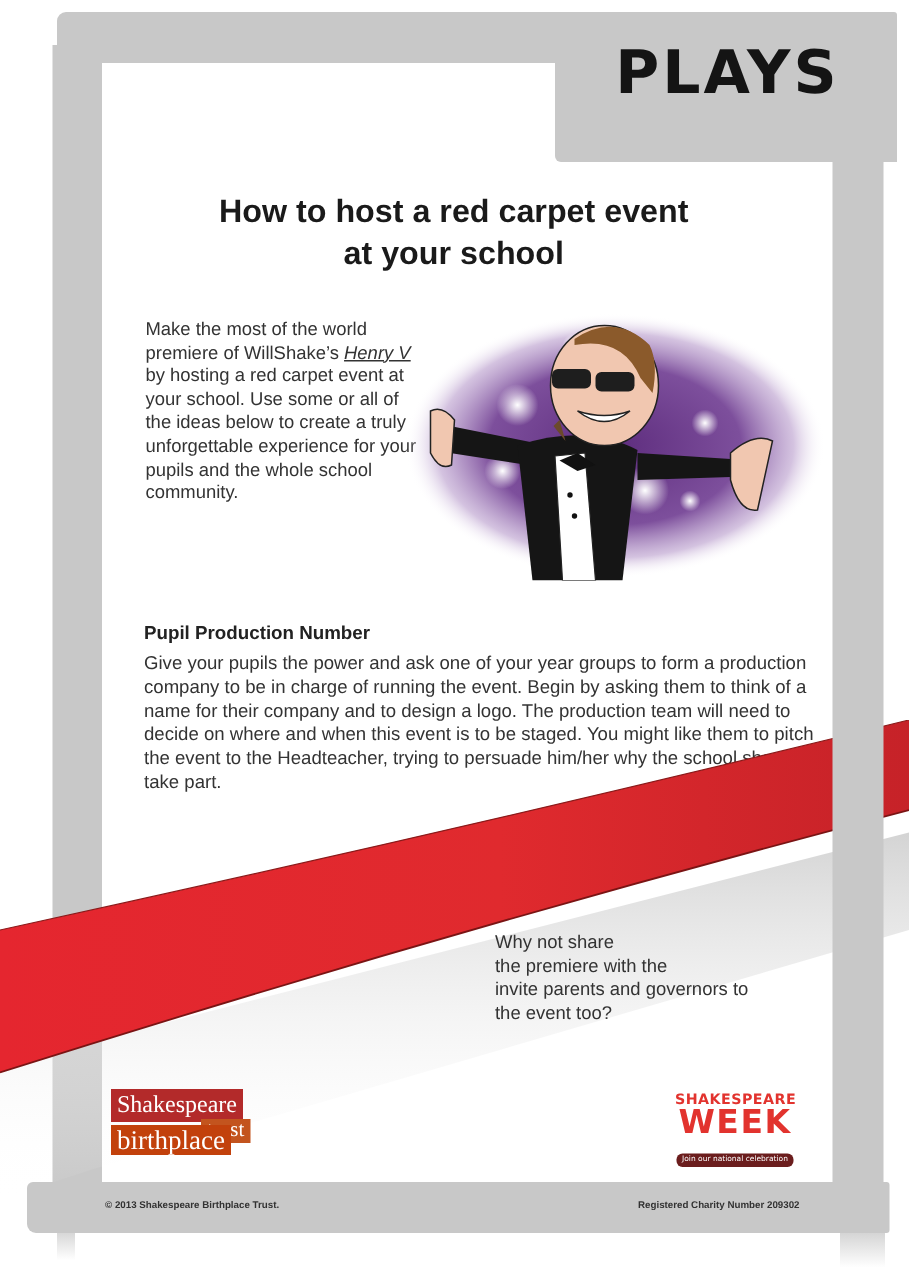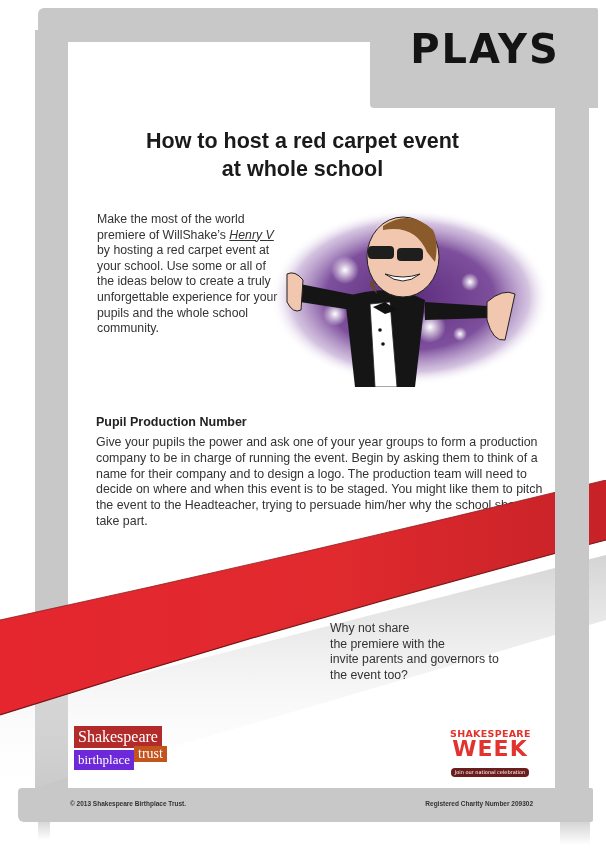--- a/index.html
+++ b/index.html
@@ -59,22 +59,22 @@
     font-family: "Liberation Sans", sans-serif;
     font-size: 12.3px; line-height: 15.5px; color: #333; z-index: 4;
   }
 
   .logo-sbt { left: 74px; top: 726px; width: 110px; height: 50px; z-index: 4; }
   .sbt-a {
     position: absolute; left: 0; top: 0; background: #b32a2a; color: #fff;
     font-family: "Liberation Serif", serif; font-size: 16px; padding: 2px 4px; line-height: 18px;
   }
   .sbt-b {
-    position: absolute; left: 0; top: 24px; background: #6d28d9; color: #fff;
-    font-family: "Liberation Serif", serif; font-size: 13px; padding: 1px 4px; line-height: 18px;
+    position: absolute; left: 0; top: 24px; background: #c2410c; color: #fff;
+    font-family: "Liberation Serif", serif; font-size: 18px; padding: 1px 4px; line-height: 18px;
   }
   .sbt-c {
     position: absolute; left: 60px; top: 20px; background: #c3541e; color: #fff;
     font-family: "Liberation Serif", serif; font-size: 14px; padding: 0 4px; line-height: 16px;
   }
 
   .logo-sw { left: 450px; top: 728px; width: 80px; height: 44px; text-align: center; z-index: 4; }
   .sw-top { font-family: "DejaVu Sans", sans-serif; font-weight: bold; font-size: 9.5px; color: #e2332e; letter-spacing: 0.3px; line-height: 11px; }
   .sw-week { font-family: "DejaVu Sans", sans-serif; font-weight: bold; font-size: 22px; color: #e2332e; letter-spacing: 1px; line-height: 20px; }
   .sw-tag { display: inline-block; background: #6b1d1d; color: #fff; font-size: 5px; padding: 1px 4px; border-radius: 4px; line-height: 7px; }
@@ -96,21 +96,21 @@
 <div class="abs frame-left"></div>
 <div class="abs frame-right"></div>
 <div class="abs frame-bottom"></div>
 <div class="abs frame-drip-l"></div>
 <div class="abs frame-drip-r"></div>
 
 <div class="abs plays-title">PLAYS</div>
 
 <div class="abs page-title">
   <div>How to host a red carpet event</div>
-  <div>at whole school</div>
+  <div>at your school</div>
 </div>
 
 <div class="abs intro"><span>Make the most of the world premiere of WillShake’s </span><i>Henry V</i><span> by hosting a red carpet event at your school.  Use some or all of the ideas below to create a truly unforgettable experience for your pupils and the whole school community.</span></div>
 
 <svg class="abs illus" viewBox="0 0 290 185">
   <defs>
     <radialGradient id="cloud" cx="50%" cy="50%" r="50%">
       <stop offset="0%" stop-color="#5e2d7e"></stop>
       <stop offset="60%" stop-color="#7d4f9c"></stop>
       <stop offset="85%" stop-color="#b79acb" stop-opacity="0.6"></stop>

